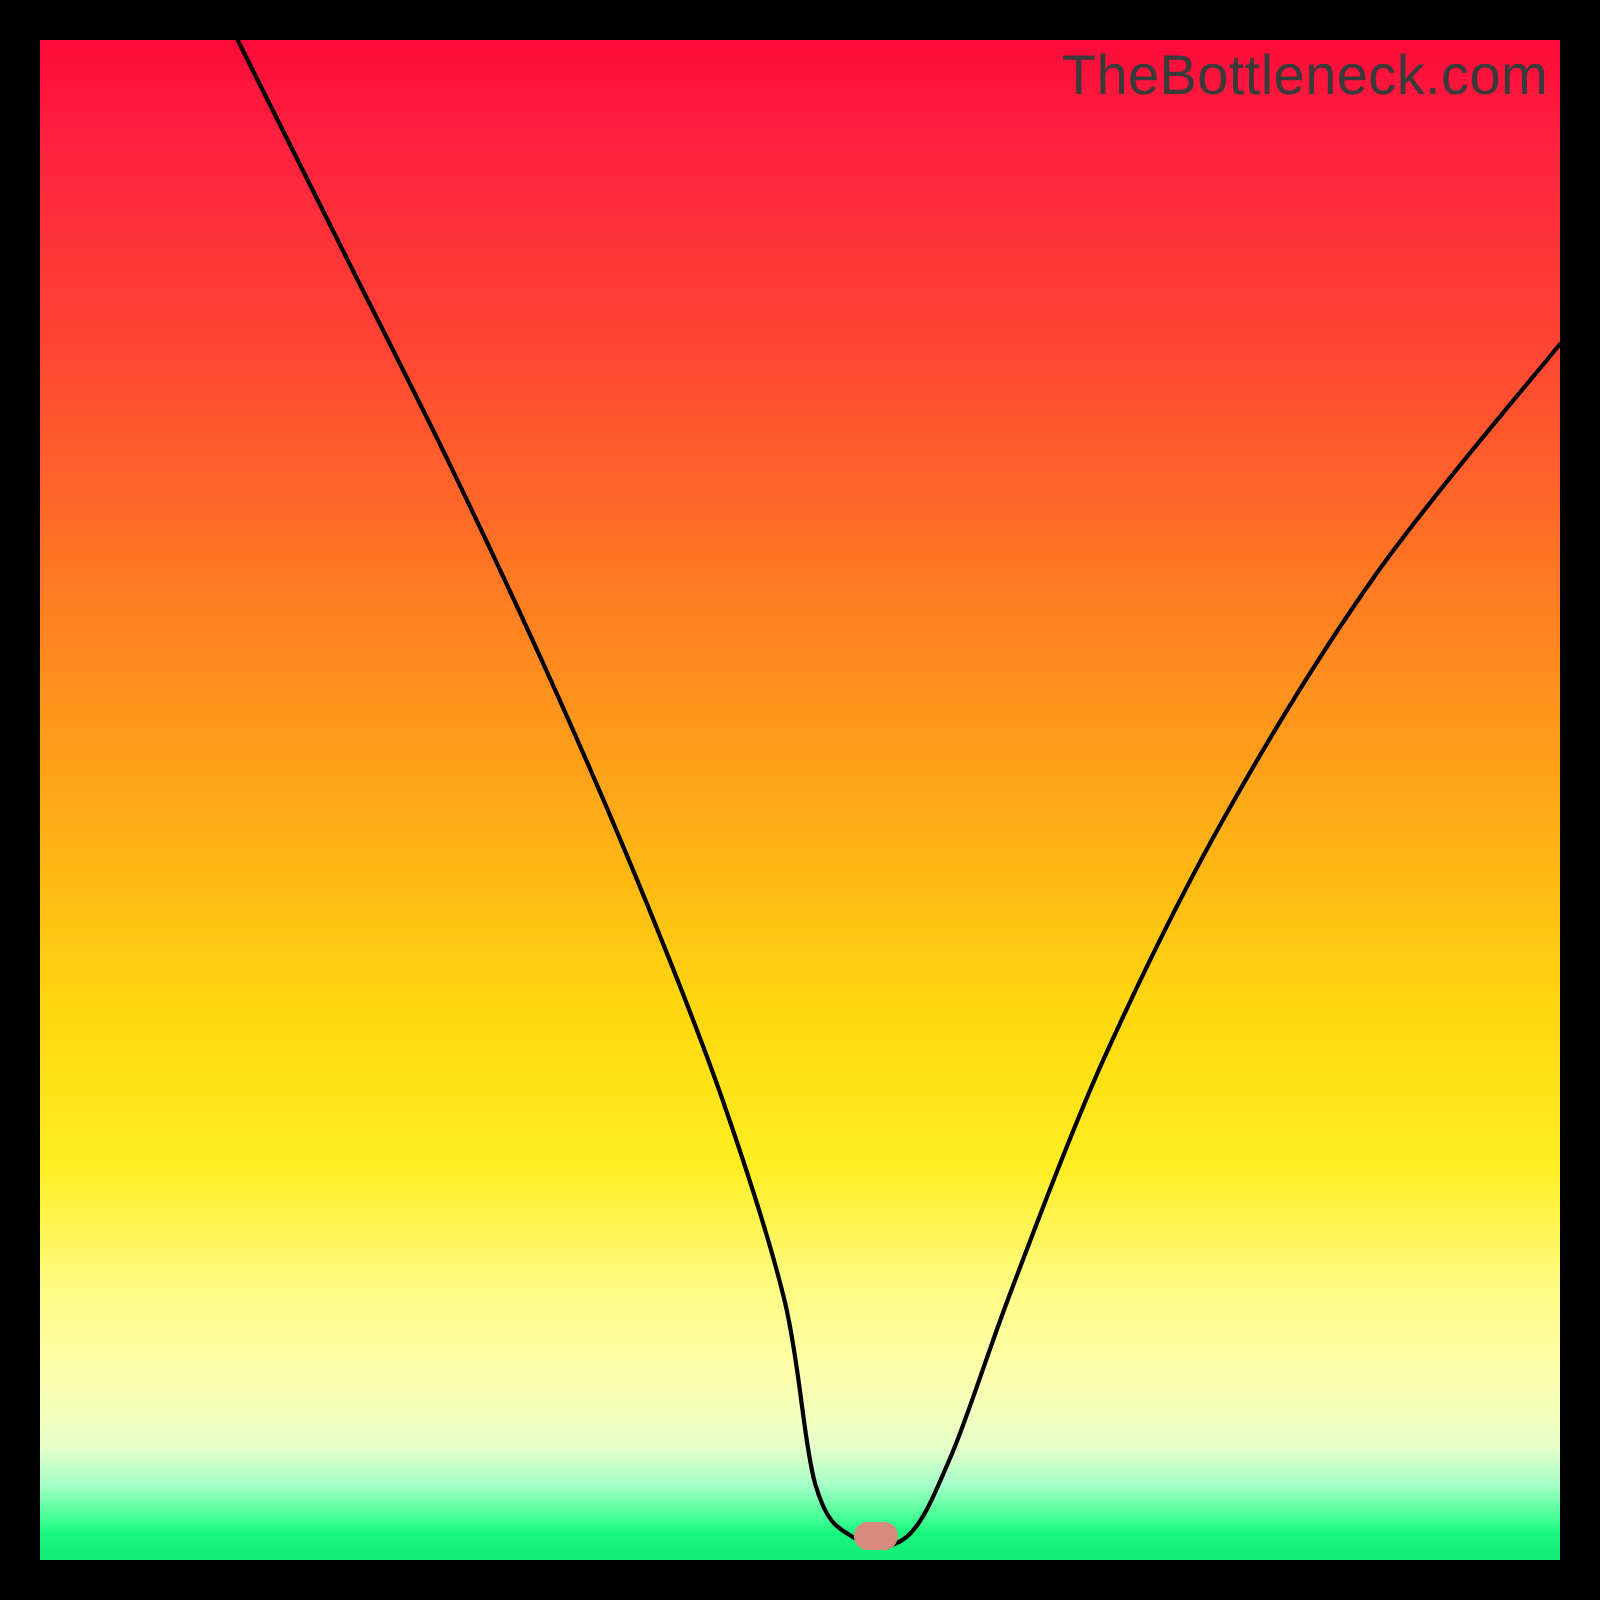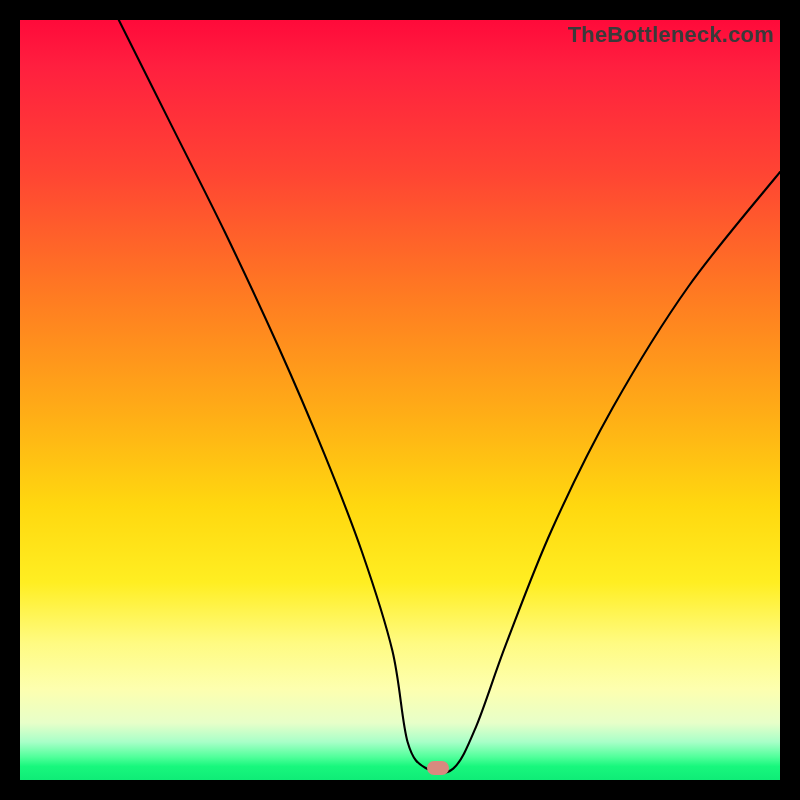--- a/index.html
+++ b/index.html
@@ -45,22 +45,22 @@
       #4fff9a 97%,
       #18f77d 98.2%,
       #0fec77 100%
     );
   }
   .watermark {
     position: absolute;
     top: 2px;
     right: 6px;
     color: #3a3a3a;
-    font-size: 22px;
-    font-weight: 700;
+    font-size: 28px;
+    font-weight: 400;
     letter-spacing: 0.2px;
     user-select: none;
   }
   .marker {
     position: absolute;
     width: 22px;
     height: 14px;
     border-radius: 8px;
     background: #d88a7f;
     transform: translate(-50%, -50%);

